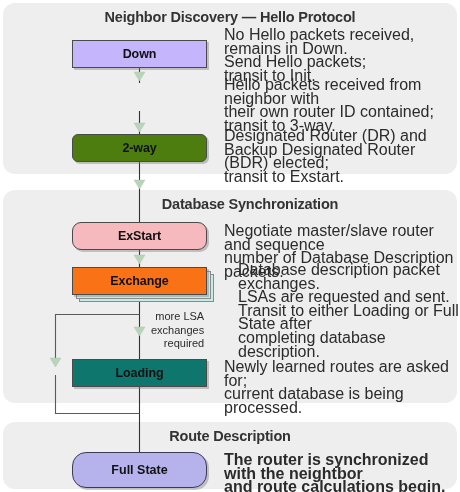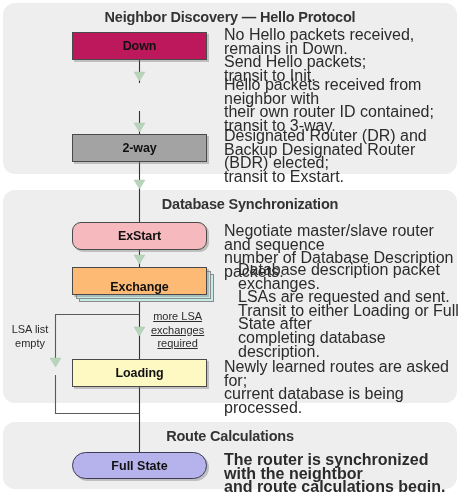--- a/index.html
+++ b/index.html
@@ -44,42 +44,42 @@
     position:absolute;
     width:135px;height:28px;
     box-sizing:border-box;
     border:1px solid #4a4a4a;
     box-shadow:2px 2px 0 rgba(120,120,120,0.40);
     display:flex;align-items:center;justify-content:center;
     font-size:12.5px;font-weight:bold;color:#111111;
     letter-spacing:-0.1px;
     z-index:5;
   }
-  .s-down     {left:72px;top:32px; background:#be185d;}
+  .s-down     {left:72px;top:40px; background:#c4b5fd;}
   .s-init     {left:72px;top:83px; background:#f6f199;}
-  .s-twoway   {left:72px;top:134px;background:#a3a3a3;}
+  .s-twoway   {left:72px;top:134px;background:#4d7c0f;border-radius:6px;}
   .s-exstart  {left:72px;top:222px;background:#f5b9be;border-radius:9px;}
-  .s-exchange {left:72px;top:267px;background:#fdba74;align-items:flex-end;}
-  .s-loading  {left:72px;top:359px;background:#fef9c3;text-align:right;}
+  .s-exchange {left:72px;top:267px;background:#f97316;}
+  .s-loading  {left:72px;top:359px;background:#0f766e;text-align:right;}
 
   
   .stack{
     position:absolute;
     width:135px;height:28px;
     box-sizing:border-box;
     border:1px solid #8a8a8a;
     background:#c6ece6;
     z-index:4;
   }
   .stack-a{left:76px;top:271px;}
   .stack-b{left:79px;top:274px;}
 
   .s-fullstate{
     position:absolute;
-    left:72px;top:452px;width:135px;height:27px;
+    left:72px;top:452px;width:135px;height:36px;
     box-sizing:border-box;
     background:#b6b2ec;
     border:1px solid #3b3b55;
     border-radius:14px;
     box-shadow:2px 2px 0 rgba(120,120,120,0.40);
     display:flex;align-items:center;justify-content:center;
     font-size:12.5px;font-weight:bold;color:#111111;
     z-index:5;
   }
 
@@ -104,21 +104,21 @@
 
   
   .edge-label{
     position:absolute;
     font-size:11px;
     line-height:13.6px;
     color:#2b2b2b;
     white-space:pre-line;
     z-index:5;
   }
-  .lbl-morelsa{left:151px;top:310px;text-align:center;text-decoration:underline;}
+  .lbl-morelsa{left:151px;top:310px;text-align:right;}
   .lbl-lsaempty{left:8px;top:323px;width:44px;text-align:center;}
 </style>
 </head>
 <body>
 
 <div id="stage">
 
   <div class="panel" id="panel-hello"></div>
   <div class="panel" id="panel-dbsync"></div>
   <div class="panel" id="panel-routecalc"></div>
@@ -155,21 +155,21 @@
       <path d="M134,123 L145,123 L139.5,132 Z" fill="#b8d4ba" stroke="#a3c4a6" stroke-width="0.4"></path>
       <path d="M134,180 L145,180 L139.5,189 Z" fill="#b8d4ba" stroke="#a3c4a6" stroke-width="0.4"></path>
       <path d="M134,255 L145,255 L139.5,264 Z" fill="#b8d4ba" stroke="#a3c4a6" stroke-width="0.4"></path>
       <path d="M134,327 L145,327 L139.5,336 Z" fill="#b8d4ba" stroke="#a3c4a6" stroke-width="0.4"></path>
       <path d="M50,358 L61,358 L55.5,367 Z" fill="#b8d4ba" stroke="#a3c4a6" stroke-width="0.4"></path>
     </g>
   </svg>
 
   <div class="panel-title" style="top:9px;">Neighbor Discovery — Hello Protocol</div>
   <div class="panel-title" style="top:196px;margin-left:20px;">Database Synchronization</div>
-  <div class="panel-title" style="top:428px;">Route Calculations</div>
+  <div class="panel-title" style="top:428px;">Route Description</div>
 
   <div class="state-box s-down">
     <span>Down</span>
   </div>
 
 
   <div class="state-box s-twoway">
     <span>2-way</span>
   </div>
 
@@ -207,16 +207,14 @@
 Transit to either Loading or Full State after
 completing database description.</div>
   <div class="desc d-loading">Newly learned routes are asked for;
 current database is being processed.</div>
   <div class="desc d-full">The router is synchronized with the neightbor
 and route calculations  begin.</div>
 
   <div class="edge-label lbl-morelsa">more LSA
 exchanges
 required</div>
-  <div class="edge-label lbl-lsaempty">LSA list
-empty</div>
 
 </div>
 
 </body></html>

